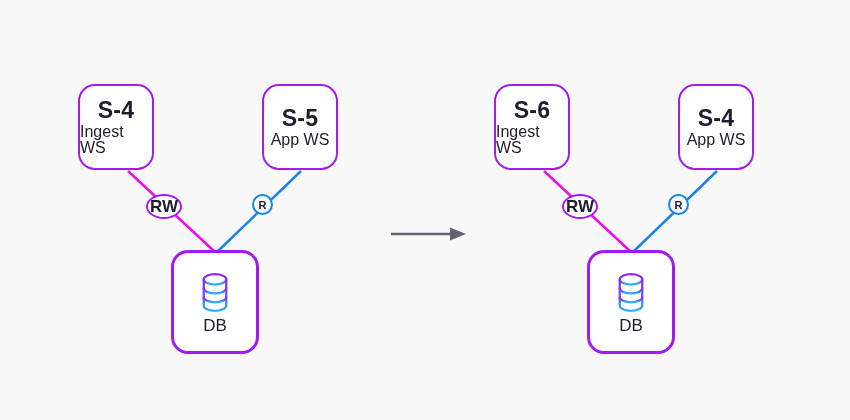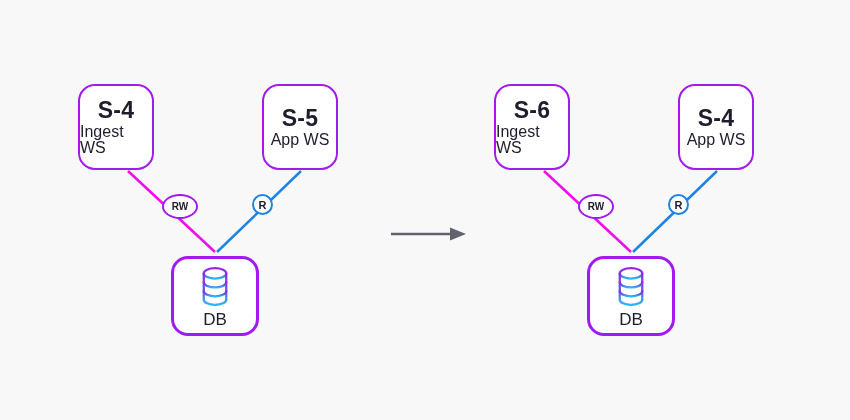--- a/index.html
+++ b/index.html
@@ -17,30 +17,30 @@
   .diagram-right{left:416px;}
   .edges{position:absolute;left:0;top:0;pointer-events:none;}
   .node{
     position:absolute;background:var(--node-bg,#fff);
     border:2.5px solid var(--purple,#A21BEE);border-radius:17px;
     display:flex;flex-direction:column;align-items:center;justify-content:center;
   }
   .server-node{width:76px;height:86px;top:84px;gap:2px;}
   .ingest-node{left:78px;}
   .app-node{left:262px;}
-  .db-node{left:171px;top:250px;width:88px;height:80px;border-width:3px;gap:3px;padding-top:4px;margin-top:6px;}
+  .db-node{left:171px;top:250px;width:88px;height:104px;border-width:3px;gap:3px;padding-top:4px;}
   .node-title{font-size:23px;font-weight:700;color:var(--text,#1D1D2B);letter-spacing:.3px;line-height:1;}
   .node-subtitle{font-size:16px;color:var(--text,#1D1D2B);line-height:1;}
   .db-label{font-size:17px;color:var(--text,#1D1D2B);line-height:1.2;}
   .badge{
     position:absolute;background:var(--node-bg,#fff);
     display:flex;align-items:center;justify-content:center;
     font-weight:700;color:var(--text,#1D1D2B);
   }
-  .badge-rw{left:162px;top:194px;width:36px;height:25px;font-size:10px;
+  .badge-rw{left:146px;top:194px;width:36px;height:25px;font-size:17px;
     border:2px solid var(--purple,#A21BEE);border-radius:50%;}
   .badge-r{left:252px;top:194px;width:21px;height:21px;font-size:11px;
     border:2px solid var(--blue,#1C84E4);border-radius:50%;}
   .transition-arrow{position:absolute;left:386px;top:224px;}
 </style>
 </head>
 <body>
 
 <div class="canvas">
 

